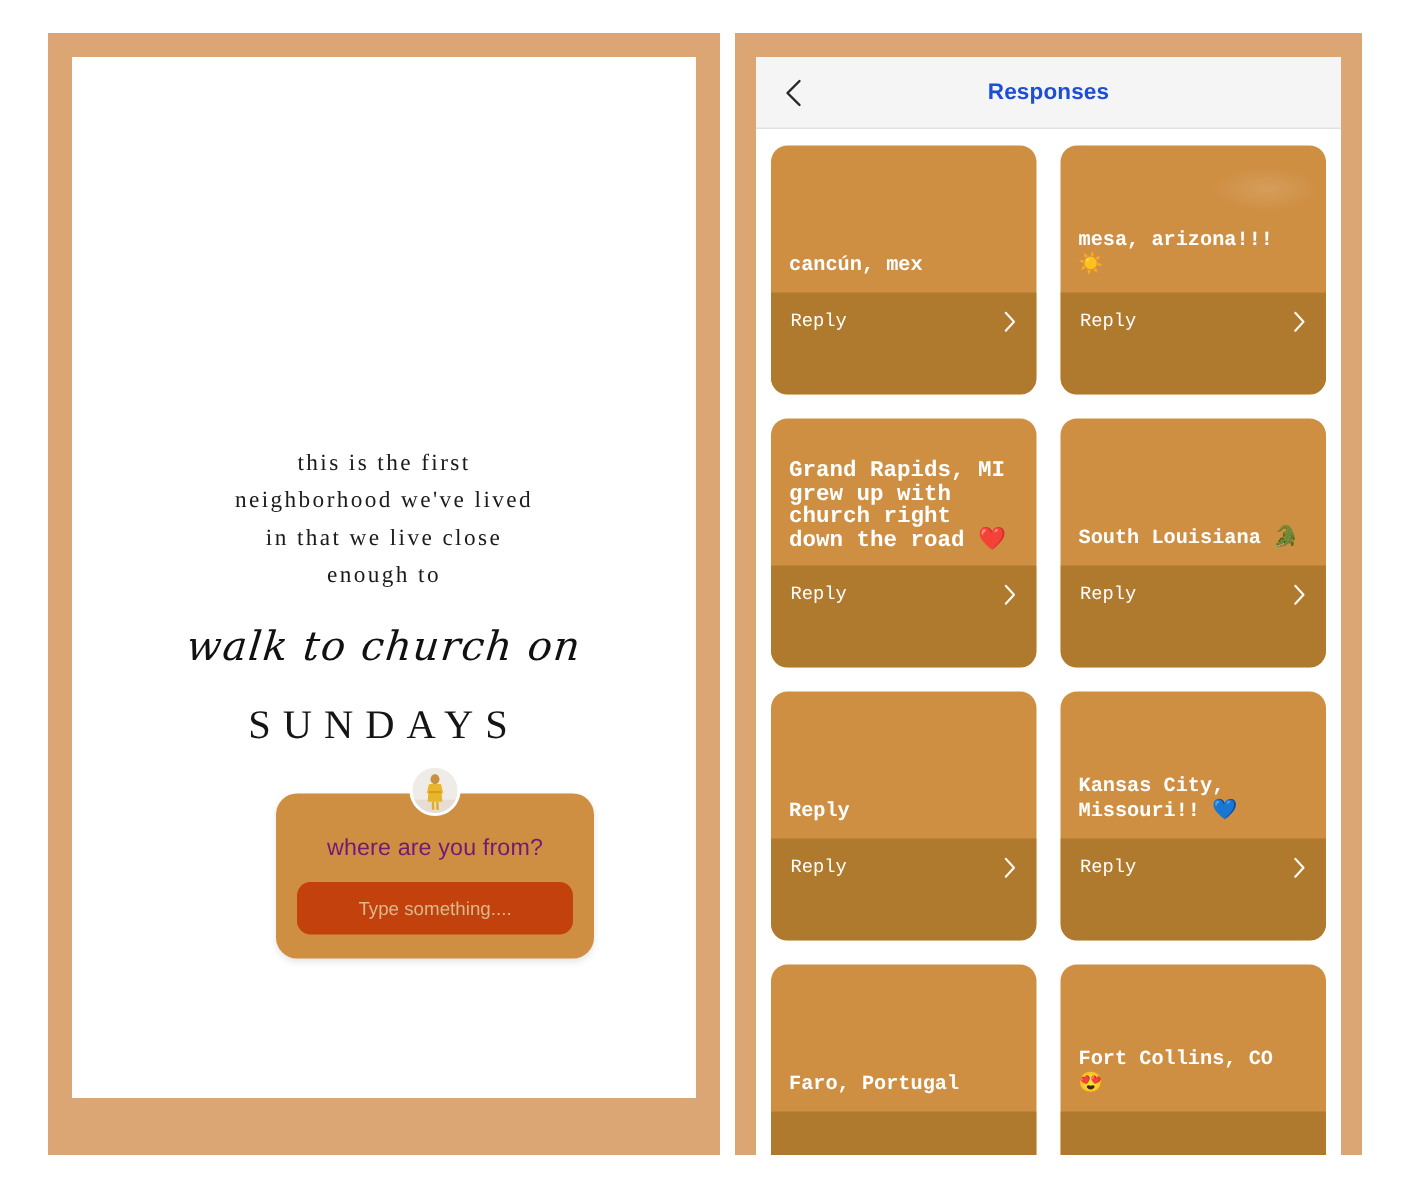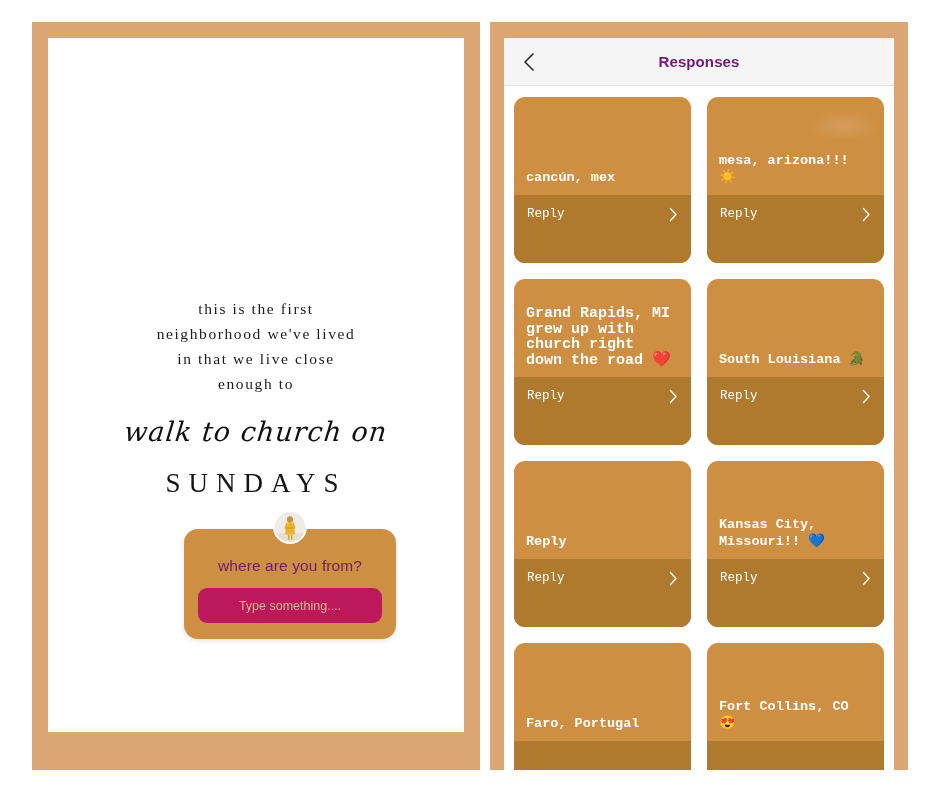--- a/index.html
+++ b/index.html
@@ -111,21 +111,21 @@
     color: #701a75;
     font-size: 15.5px;
     font-weight: 400;
     letter-spacing: 0.1px;
     margin-bottom: 13px;
   }
   #sticker-input {
     display: block;
     width: 100%;
     box-sizing: border-box;
-    background: #be185d;
+    background: #c2410c;
     border: none;
     border-radius: 9px;
     height: 35px;
     text-align: center;
     color: #e4c59c;
     font-family: "Liberation Sans", sans-serif;
     font-size: 12.5px;
     outline: none;
   }
   #sticker-input::placeholder { color: #dcb88d; opacity: 1; }
@@ -171,21 +171,21 @@
     display: flex;
     align-items: center;
     justify-content: center;
     cursor: pointer;
   }
   #nav-title {
     width: 100%;
     text-align: center;
     font-size: 15px;
     font-weight: bold;
-    color: #701a75;
+    color: #1d4ed8;
     letter-spacing: 0.1px;
   }
 
   #responses-grid {
     padding: 11px 10px 0 10px;
     display: grid;
     grid-template-columns: 1fr 1fr;
     gap: 16px 16px;
   }
   .response-card {

